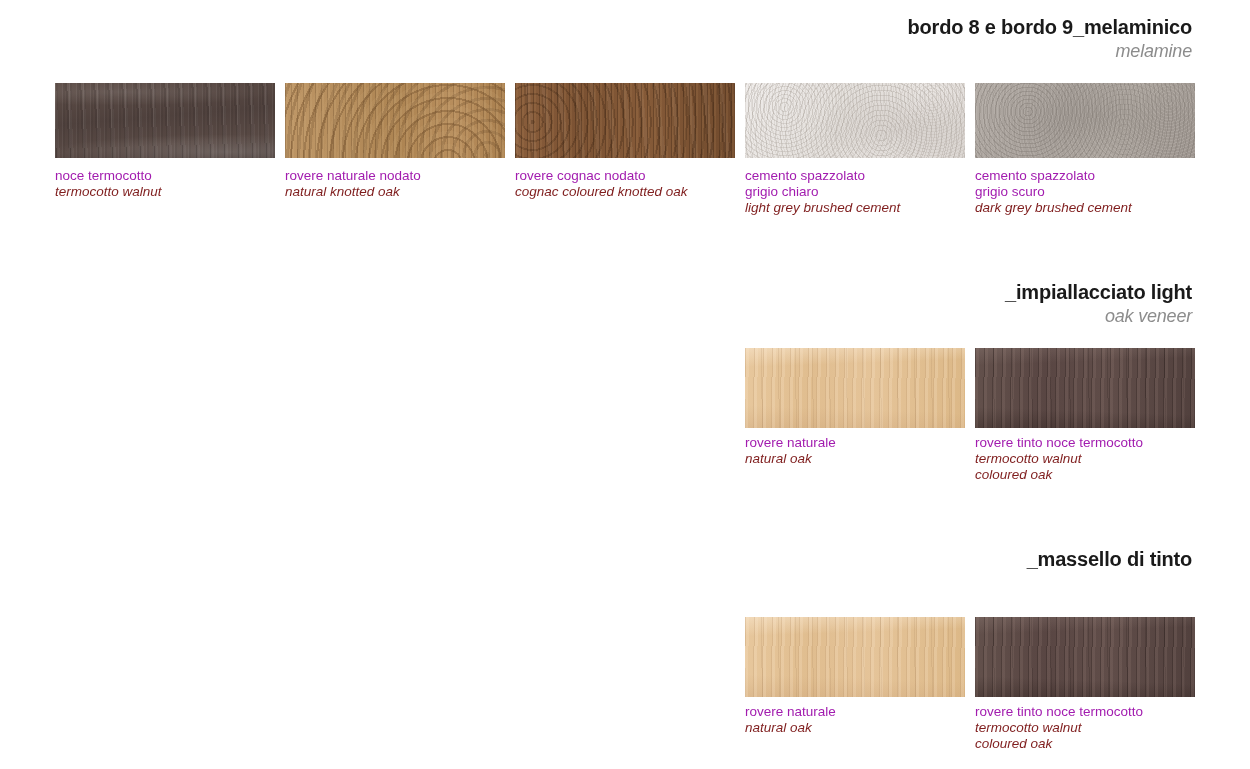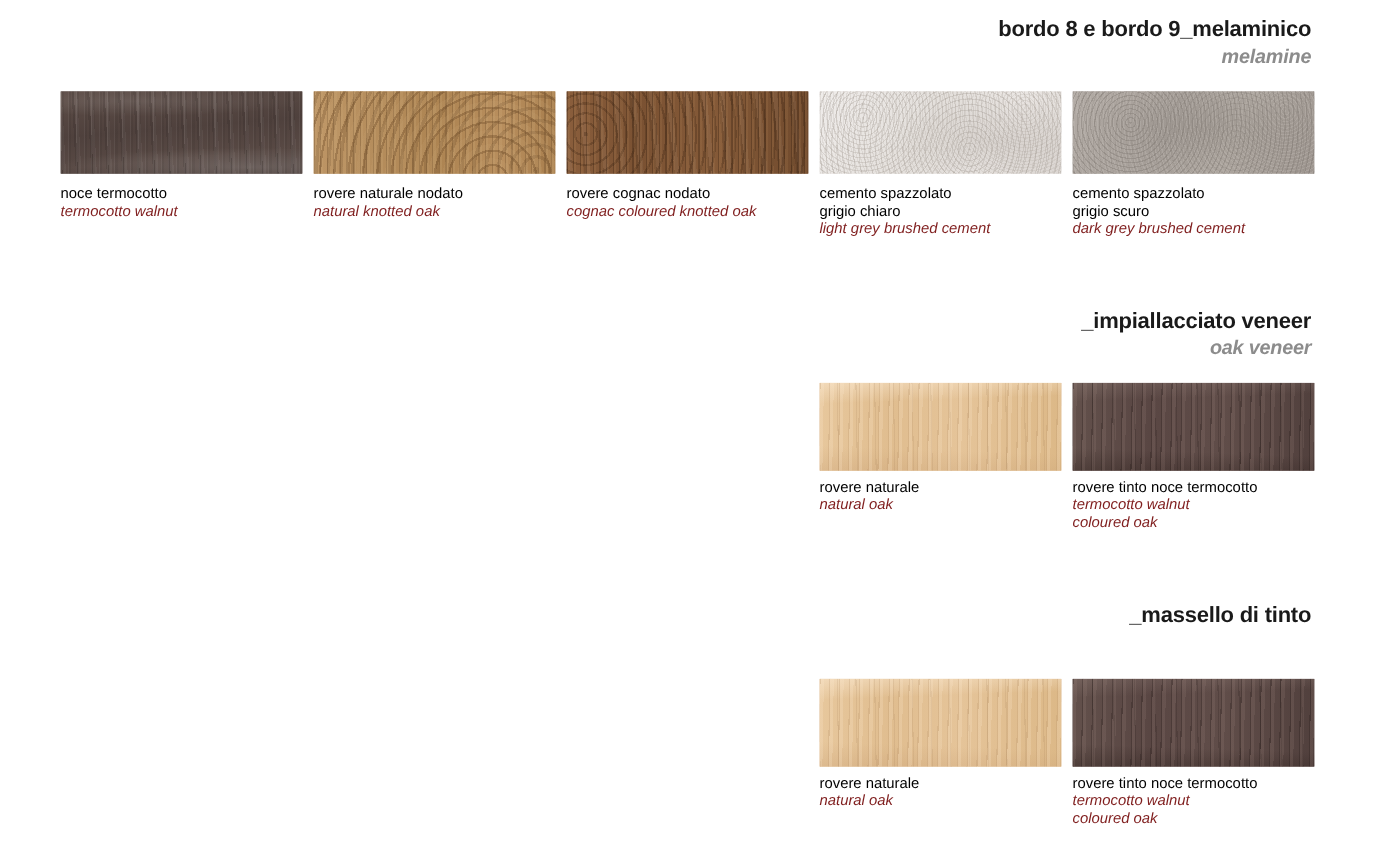--- a/index.html
+++ b/index.html
@@ -14,31 +14,31 @@
   }
   .page { position:relative; width:1250px; height:769px; }
 
   
   .section-head { position:absolute; text-align:right; }
   .section-head .it {
     font-size:20px; font-weight:bold; color:#1a1a1a;
     letter-spacing:-0.2px; line-height:1.15; white-space:nowrap;
   }
   .section-head .en {
-    font-size:18px; font-weight:bold; font-style:italic; color:#8c8c8c;
+    font-size:18px; font-weight:normal; font-style:italic; color:#8c8c8c;
     letter-spacing:-0.2px; line-height:1.2; margin-top:2px; white-space:nowrap;
   }
 
   
   .swatch { position:absolute; overflow:hidden; }
   .swatch .tex { position:absolute; inset:0; }
 
   .caption { position:absolute; }
   .caption .it {
-    font-size:13.5px; color:#000000; line-height:16px;
+    font-size:13.5px; color:#a21caf; line-height:16px;
     white-space:nowrap; font-weight:400;
   }
   .caption .en {
     font-size:13.5px; color:#7f1d1d; font-style:italic;
     line-height:16px; white-space:nowrap; font-weight:400;
   }
 
   
 
   
@@ -156,21 +156,21 @@
   <div class="swatch" style="left:975px; top:83px; width:220px; height:75px;">
     <div class="tex tex-cement-dark"></div>
   </div>
   <div class="caption" style="left:975px; top:168px;">
     <div class="it">cemento spazzolato</div>
     <div class="it">grigio scuro</div>
     <div class="en">dark grey brushed cement</div>
   </div>
 
   <div class="section-head" style="right:58px; top:281px;">
-    <div class="it">_impiallacciato veneer</div>
+    <div class="it">_impiallacciato light</div>
     <div class="en">oak veneer</div>
   </div>
 
   <div class="swatch" style="left:745px; top:348px; width:220px; height:80px;">
     <div class="tex tex-oak-pale"></div>
   </div>
   <div class="caption" style="left:745px; top:435px;">
     <div class="it">rovere naturale</div>
     <div class="en">natural oak</div>
   </div>

